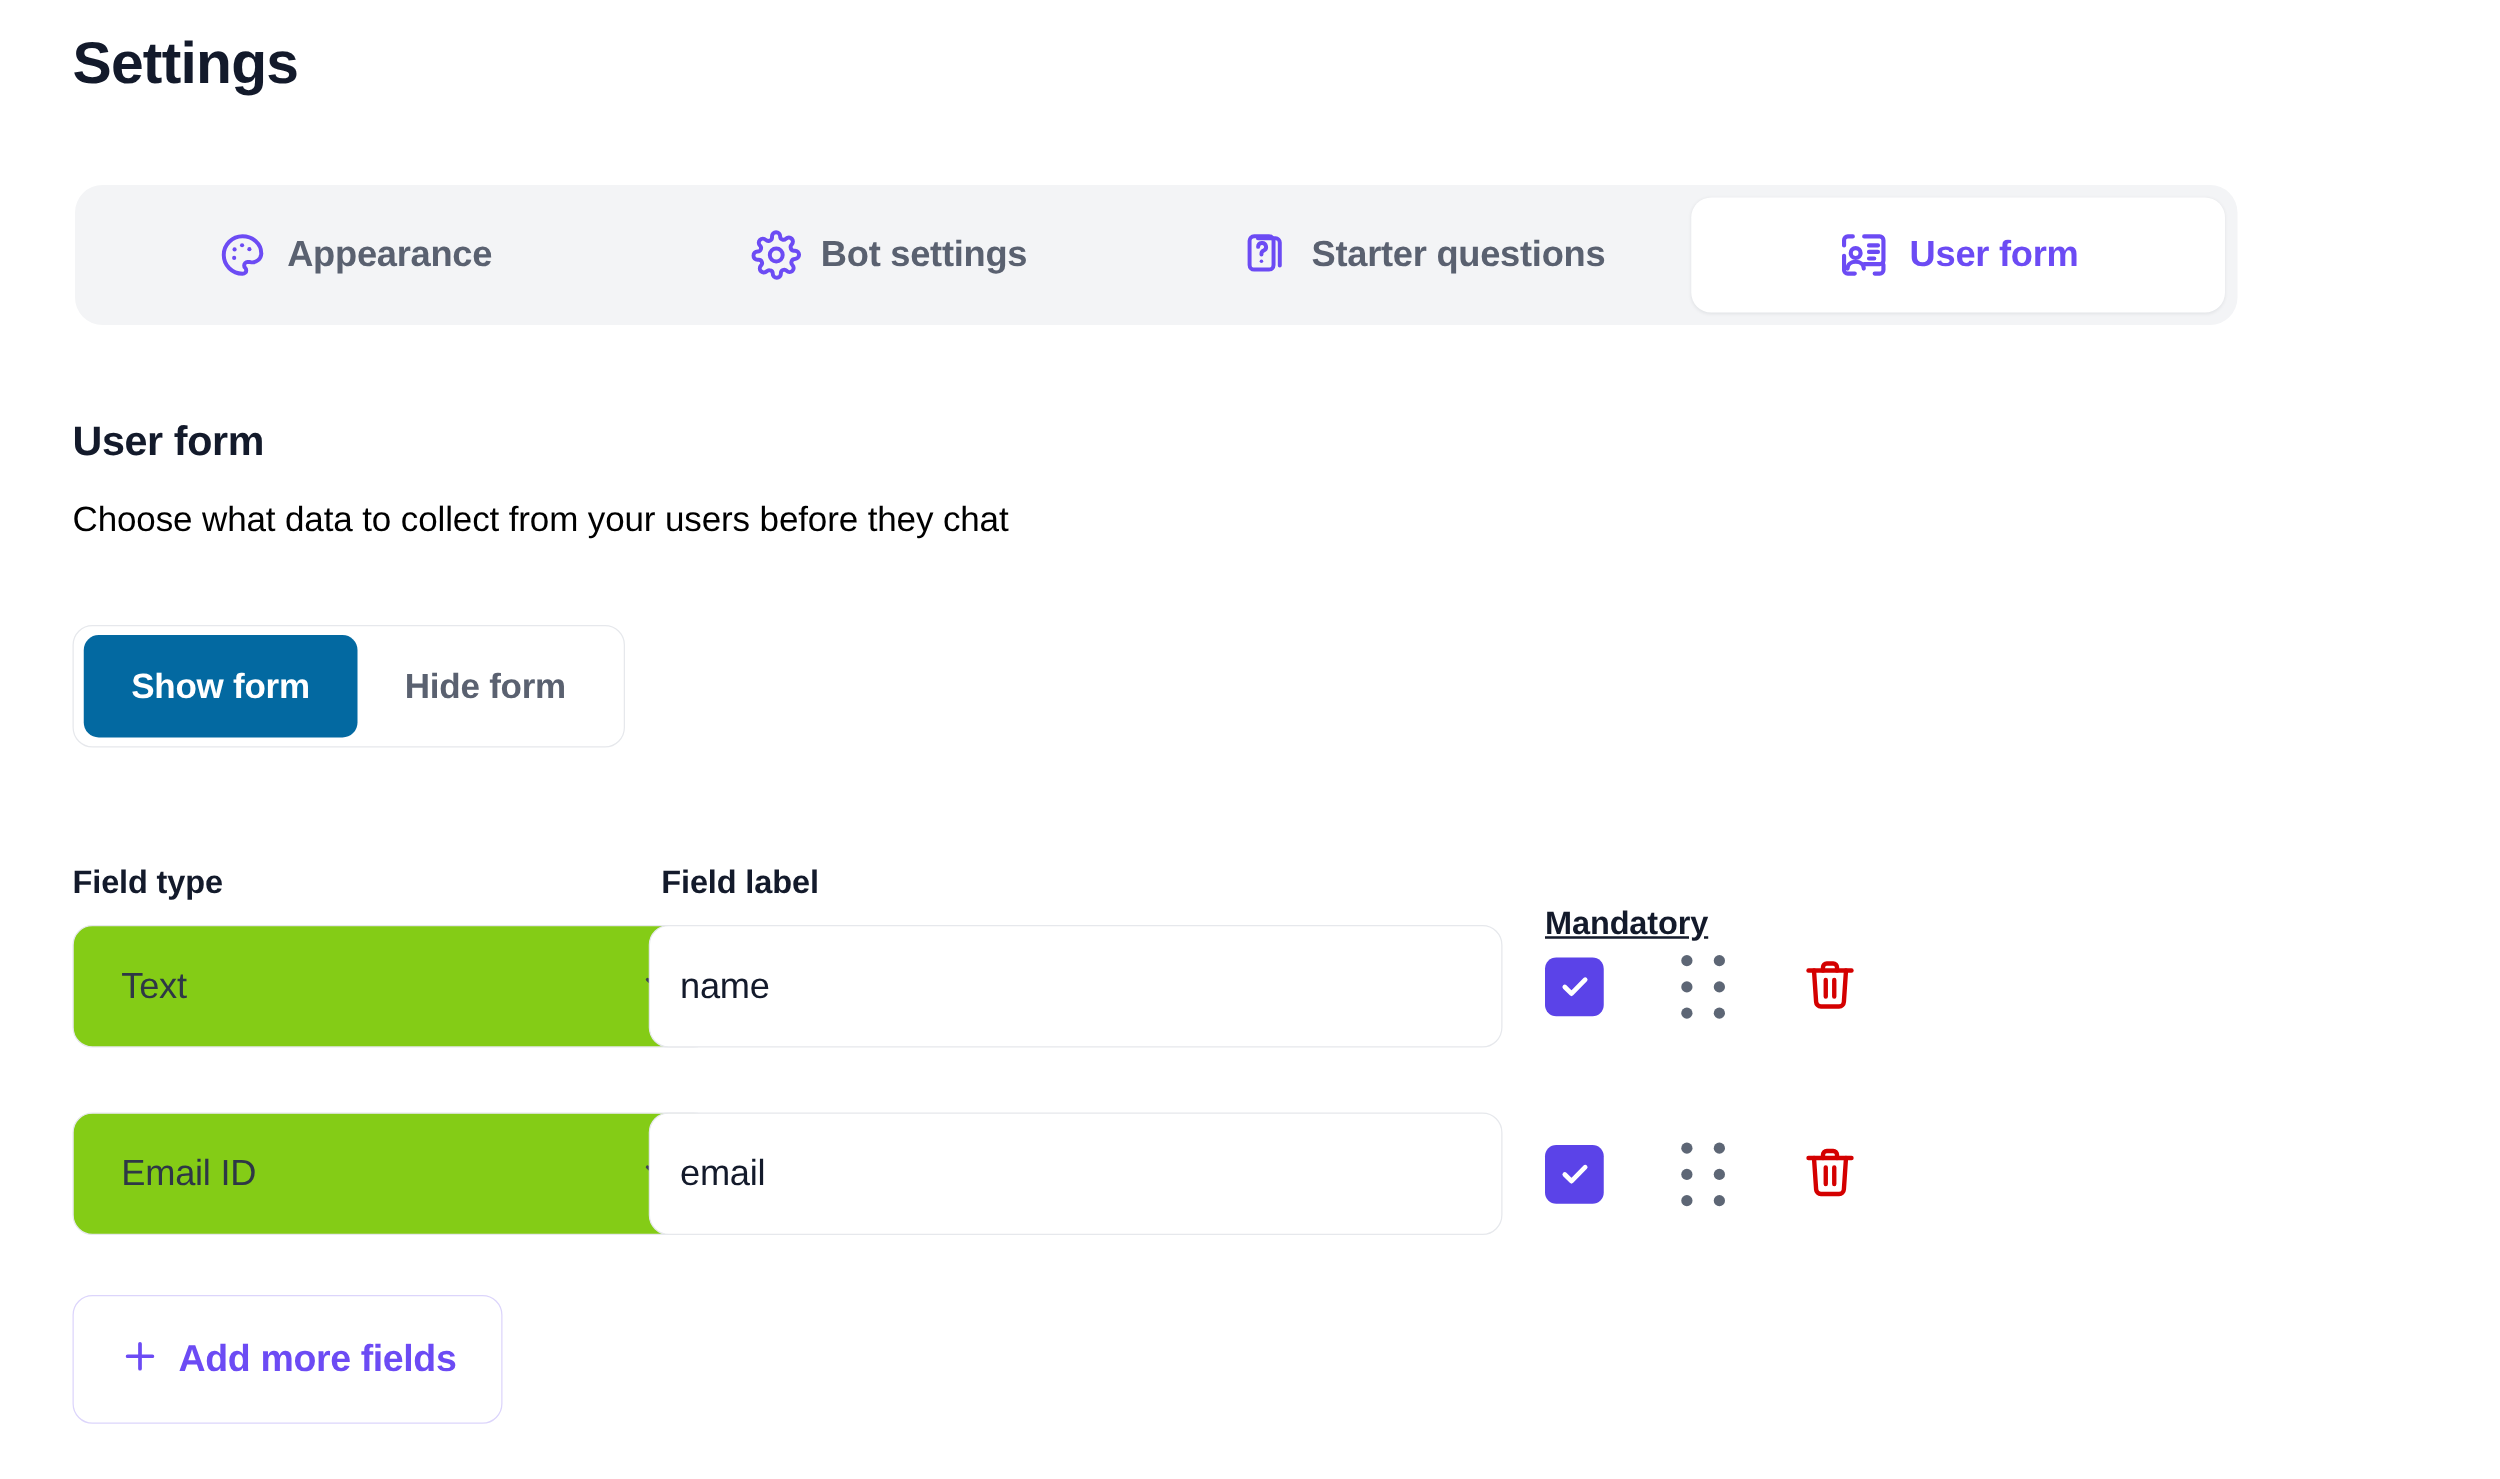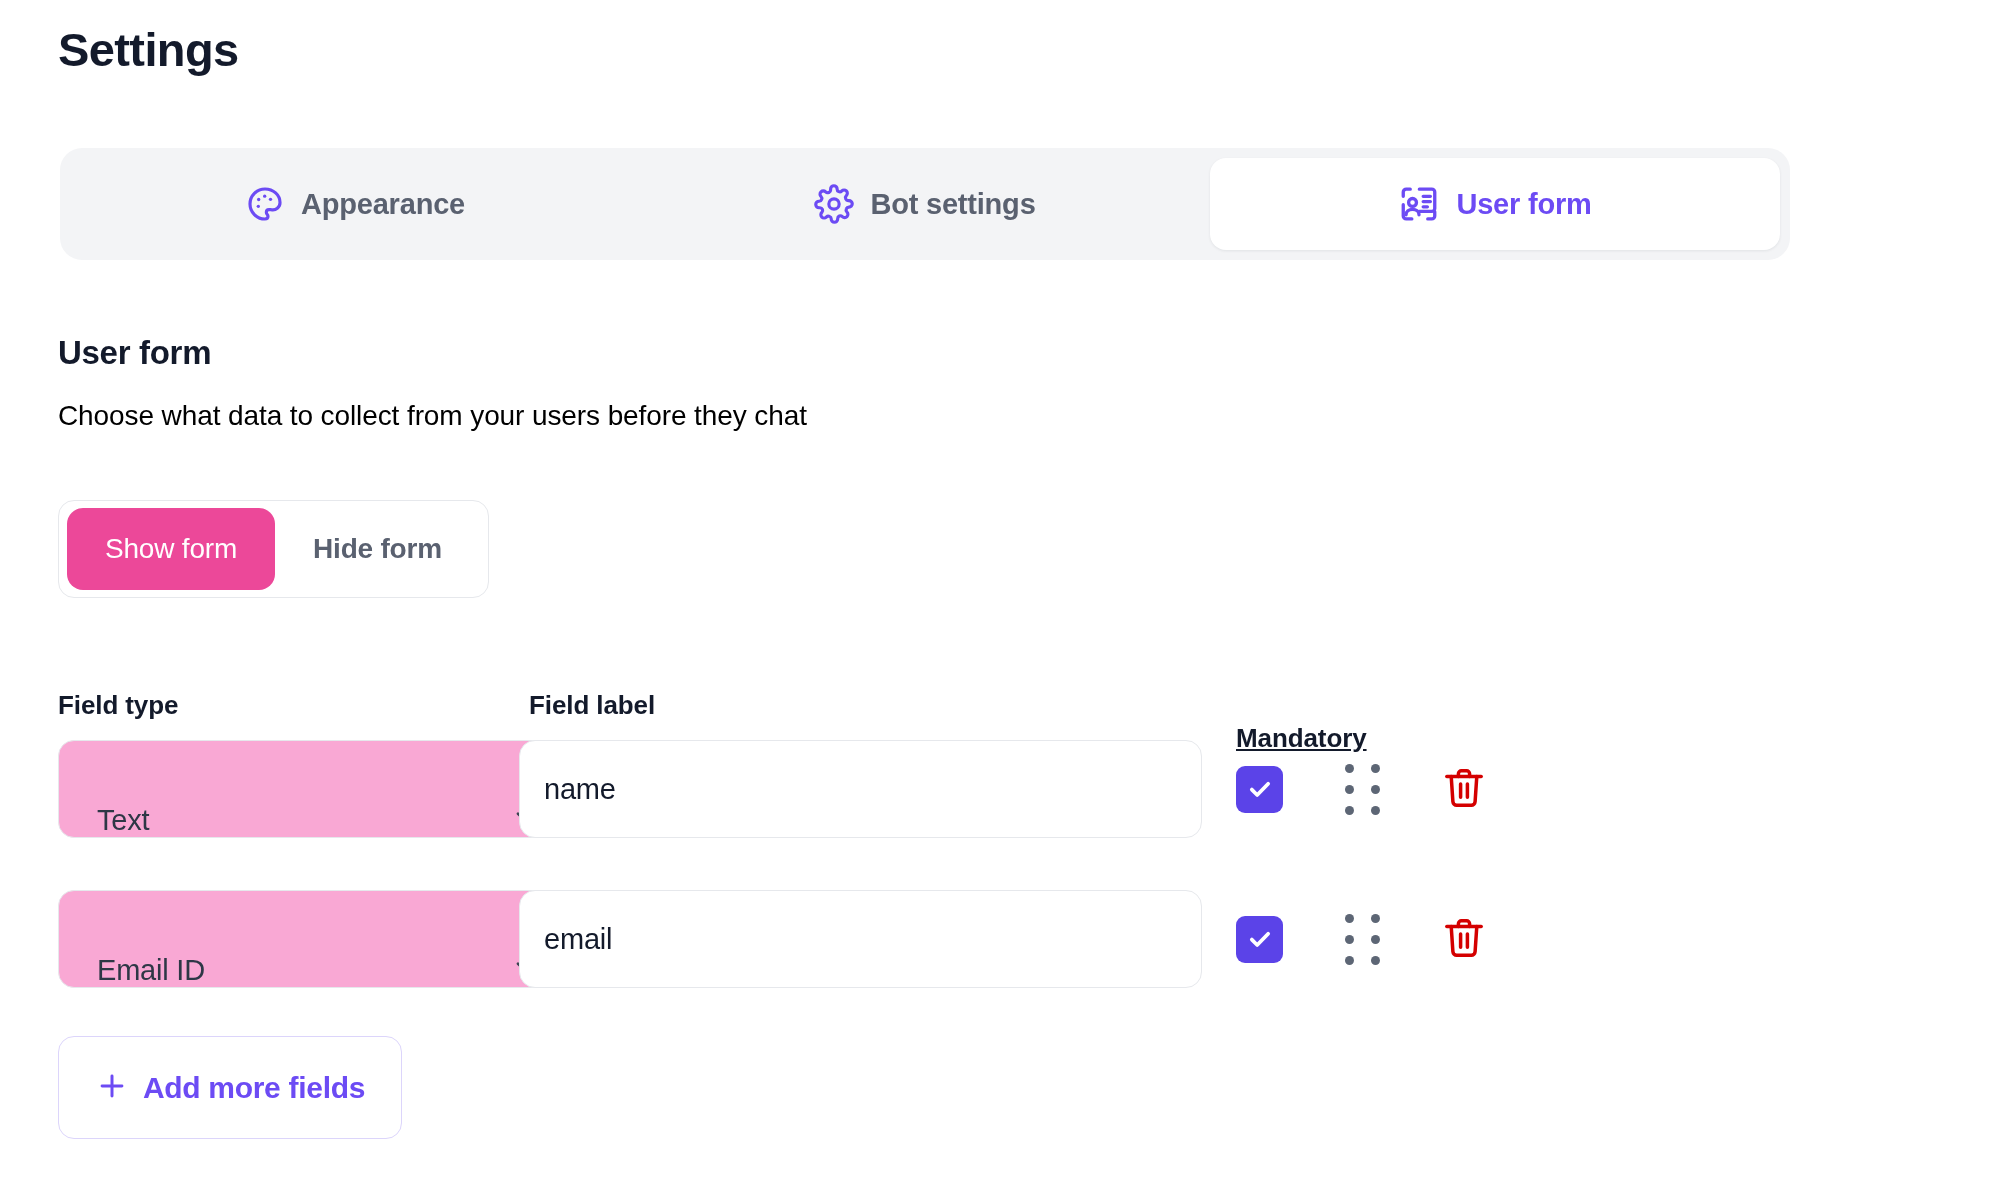--- a/index.html
+++ b/index.html
@@ -115,24 +115,23 @@
     border-radius: 12px;
     font-family: "Liberation Sans", sans-serif;
     font-size: 28px;
     font-weight: 600;
     color: #5A6170;
     cursor: pointer;
     white-space: nowrap;
     letter-spacing: -0.2px;
   }
   .seg-btn.active {
-    background: #ec4899;
+    background: #0369a1;
     color: #ffffff;
-    font-weight: 400;
-    border-radius: 16px;
+    font-weight: 700;
   }
 
   
   .col-head {
     position: absolute;
     font-size: 26px;
     font-weight: 700;
     color: #131A2B;
     letter-spacing: -0.1px;
   }
@@ -149,23 +148,23 @@
     align-items: center;
   }
 
   .select-box {
     position: absolute;
     left: 58px;
     width: 513px;
     height: 98px;
     border: 1.6px solid #E6E8EC;
     border-radius: 16px;
-    background: #f9a8d4;
-    display: flex;
-    align-items: flex-end;
+    background: #84cc16;
+    display: flex;
+    align-items: center;
     justify-content: space-between;
     padding: 0 28px 0 38px;
     cursor: pointer;
   }
   .select-value {
     font-size: 29px;
     font-weight: 400;
     color: #2E3746;
     letter-spacing: -0.2px;
   }
@@ -286,20 +285,31 @@
     <div class="tab">
       <span class="tab-icon">
         <svg width="40" height="40" viewBox="0 0 24 24" fill="none" stroke="#6C4BF4" stroke-width="1.9" stroke-linecap="round" stroke-linejoin="round">
           <circle cx="12" cy="12" r="3.1"></circle>
           <path d="M19.4 15a1.6 1.6 0 0 0 .32 1.77l.06.06a1.95 1.95 0 1 1-2.76 2.76l-.06-.06a1.6 1.6 0 0 0-1.77-.32 1.6 1.6 0 0 0-.97 1.47V21a1.95 1.95 0 0 1-3.9 0v-.1a1.6 1.6 0 0 0-1.05-1.47 1.6 1.6 0 0 0-1.77.32l-.06.06a1.95 1.95 0 1 1-2.76-2.76l.06-.06a1.6 1.6 0 0 0 .32-1.77 1.6 1.6 0 0 0-1.47-.97H3a1.95 1.95 0 0 1 0-3.9h.1a1.6 1.6 0 0 0 1.47-1.05 1.6 1.6 0 0 0-.32-1.77l-.06-.06a1.95 1.95 0 1 1 2.76-2.76l.06.06a1.6 1.6 0 0 0 1.77.32H9a1.6 1.6 0 0 0 .97-1.47V3a1.95 1.95 0 0 1 3.9 0v.1a1.6 1.6 0 0 0 .97 1.47 1.6 1.6 0 0 0 1.77-.32l.06-.06a1.95 1.95 0 1 1 2.76 2.76l-.06.06a1.6 1.6 0 0 0-.32 1.77V9a1.6 1.6 0 0 0 1.47.97H21a1.95 1.95 0 0 1 0 3.9h-.1a1.6 1.6 0 0 0-1.47.97z"></path>
         </svg>
       </span>
       <span class="tab-label">Bot settings</span>
     </div>
 
+    <div class="tab">
+      <span class="tab-icon">
+        <svg width="40" height="40" viewBox="0 0 24 24" fill="none" stroke="#6C4BF4" stroke-width="1.9" stroke-linecap="round" stroke-linejoin="round">
+          <path d="M8 4h8.5a2 2 0 0 1 2 2v11"></path>
+          <rect x="4" y="3" width="11.5" height="16" rx="2.2"></rect>
+          <path d="M8.1 8.1a1.9 1.9 0 1 1 2.6 1.8c-.6.25-1 .8-1 1.5v.4"></path>
+          <circle cx="9.7" cy="15" r=".85" fill="#6C4BF4" stroke="none"></circle>
+        </svg>
+      </span>
+      <span class="tab-label">Starter questions</span>
+    </div>
 
     <div class="tab active">
       <span class="tab-icon">
         <svg width="42" height="42" viewBox="0 0 24 24" fill="none" stroke="#6C4BF4" stroke-width="1.9" stroke-linecap="round" stroke-linejoin="round">
           <path d="M3 7.6V5.2A1.7 1.7 0 0 1 4.7 3.5H7"></path>
           <path d="M21 16.4v2.4a1.7 1.7 0 0 1-1.7 1.7H17"></path>
           <path d="M12.2 3.5h7.1A1.7 1.7 0 0 1 21 5.2v9.3a1.7 1.7 0 0 1-1.7 1.7h-7.1"></path>
           <path d="M3 12.4v6.4a1.7 1.7 0 0 0 1.7 1.7h3.2"></path>
           <circle cx="8.3" cy="11.1" r="2.25"></circle>
           <path d="M4.6 18.2c0-1.9 1.65-3.1 3.7-3.1s3.7 1.2 3.7 3.1"></path>

